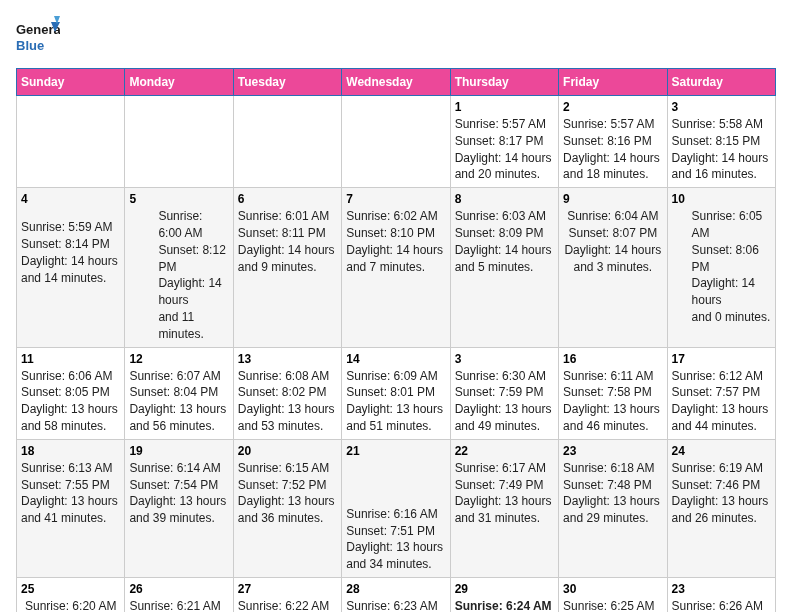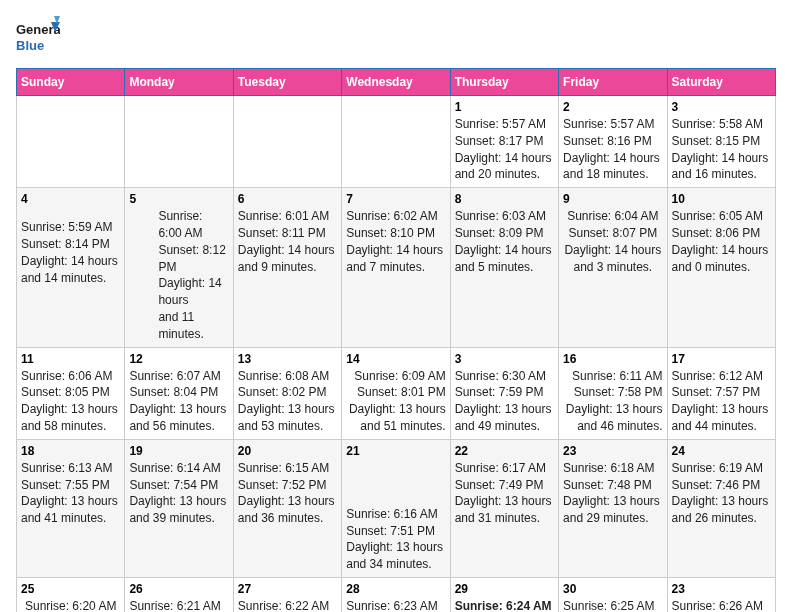--- a/index.html
+++ b/index.html
@@ -170,21 +170,21 @@
         </td>
         <td>
           <span class="day-number">9</span>
           <div class="day-info" style="white-space: pre-line; text-align: center;">Sunrise: 6:04 AM
 Sunset: 8:07 PM
 Daylight: 14 hours
 and 3 minutes.</div>
         </td>
         <td>
           <span class="day-number">10</span>
-          <div class="day-info" style="white-space: pre-line;">Sunrise: 6:05 AM
+          <div class="day-info" style="white-space: pre-line; margin-left: 20px;">Sunrise: 6:05 AM
 Sunset: 8:06 PM
 Daylight: 14 hours
 and 0 minutes.</div>
         </td>
       </tr>
       <tr>
         <td>
           <span class="day-number">11</span>
           <div class="day-info" style="white-space: pre-line;">Sunrise: 6:06 AM
 Sunset: 8:05 PM
@@ -200,35 +200,35 @@
         </td>
         <td>
           <span class="day-number">13</span>
           <div class="day-info" style="white-space: pre-line;">Sunrise: 6:08 AM
 Sunset: 8:02 PM
 Daylight: 13 hours
 and 53 minutes.</div>
         </td>
         <td>
           <span class="day-number">14</span>
-          <div class="day-info" style="white-space: pre-line; text-align: right;">Sunrise: 6:09 AM
+          <div class="day-info" style="white-space: pre-line;">Sunrise: 6:09 AM
 Sunset: 8:01 PM
 Daylight: 13 hours
 and 51 minutes.</div>
         </td>
         <td>
           <span class="day-number">3</span>
           <div class="day-info" style="white-space: pre-line;">Sunrise: 6:30 AM
 Sunset: 7:59 PM
 Daylight: 13 hours
 and 49 minutes.</div>
         </td>
         <td>
           <span class="day-number">16</span>
-          <div class="day-info" style="white-space: pre-line; text-align: right;">Sunrise: 6:11 AM
+          <div class="day-info" style="white-space: pre-line;">Sunrise: 6:11 AM
 Sunset: 7:58 PM
 Daylight: 13 hours
 and 46 minutes.</div>
         </td>
         <td>
           <span class="day-number">17</span>
           <div class="day-info" style="white-space: pre-line;">Sunrise: 6:12 AM
 Sunset: 7:57 PM
 Daylight: 13 hours
 and 44 minutes.</div>

